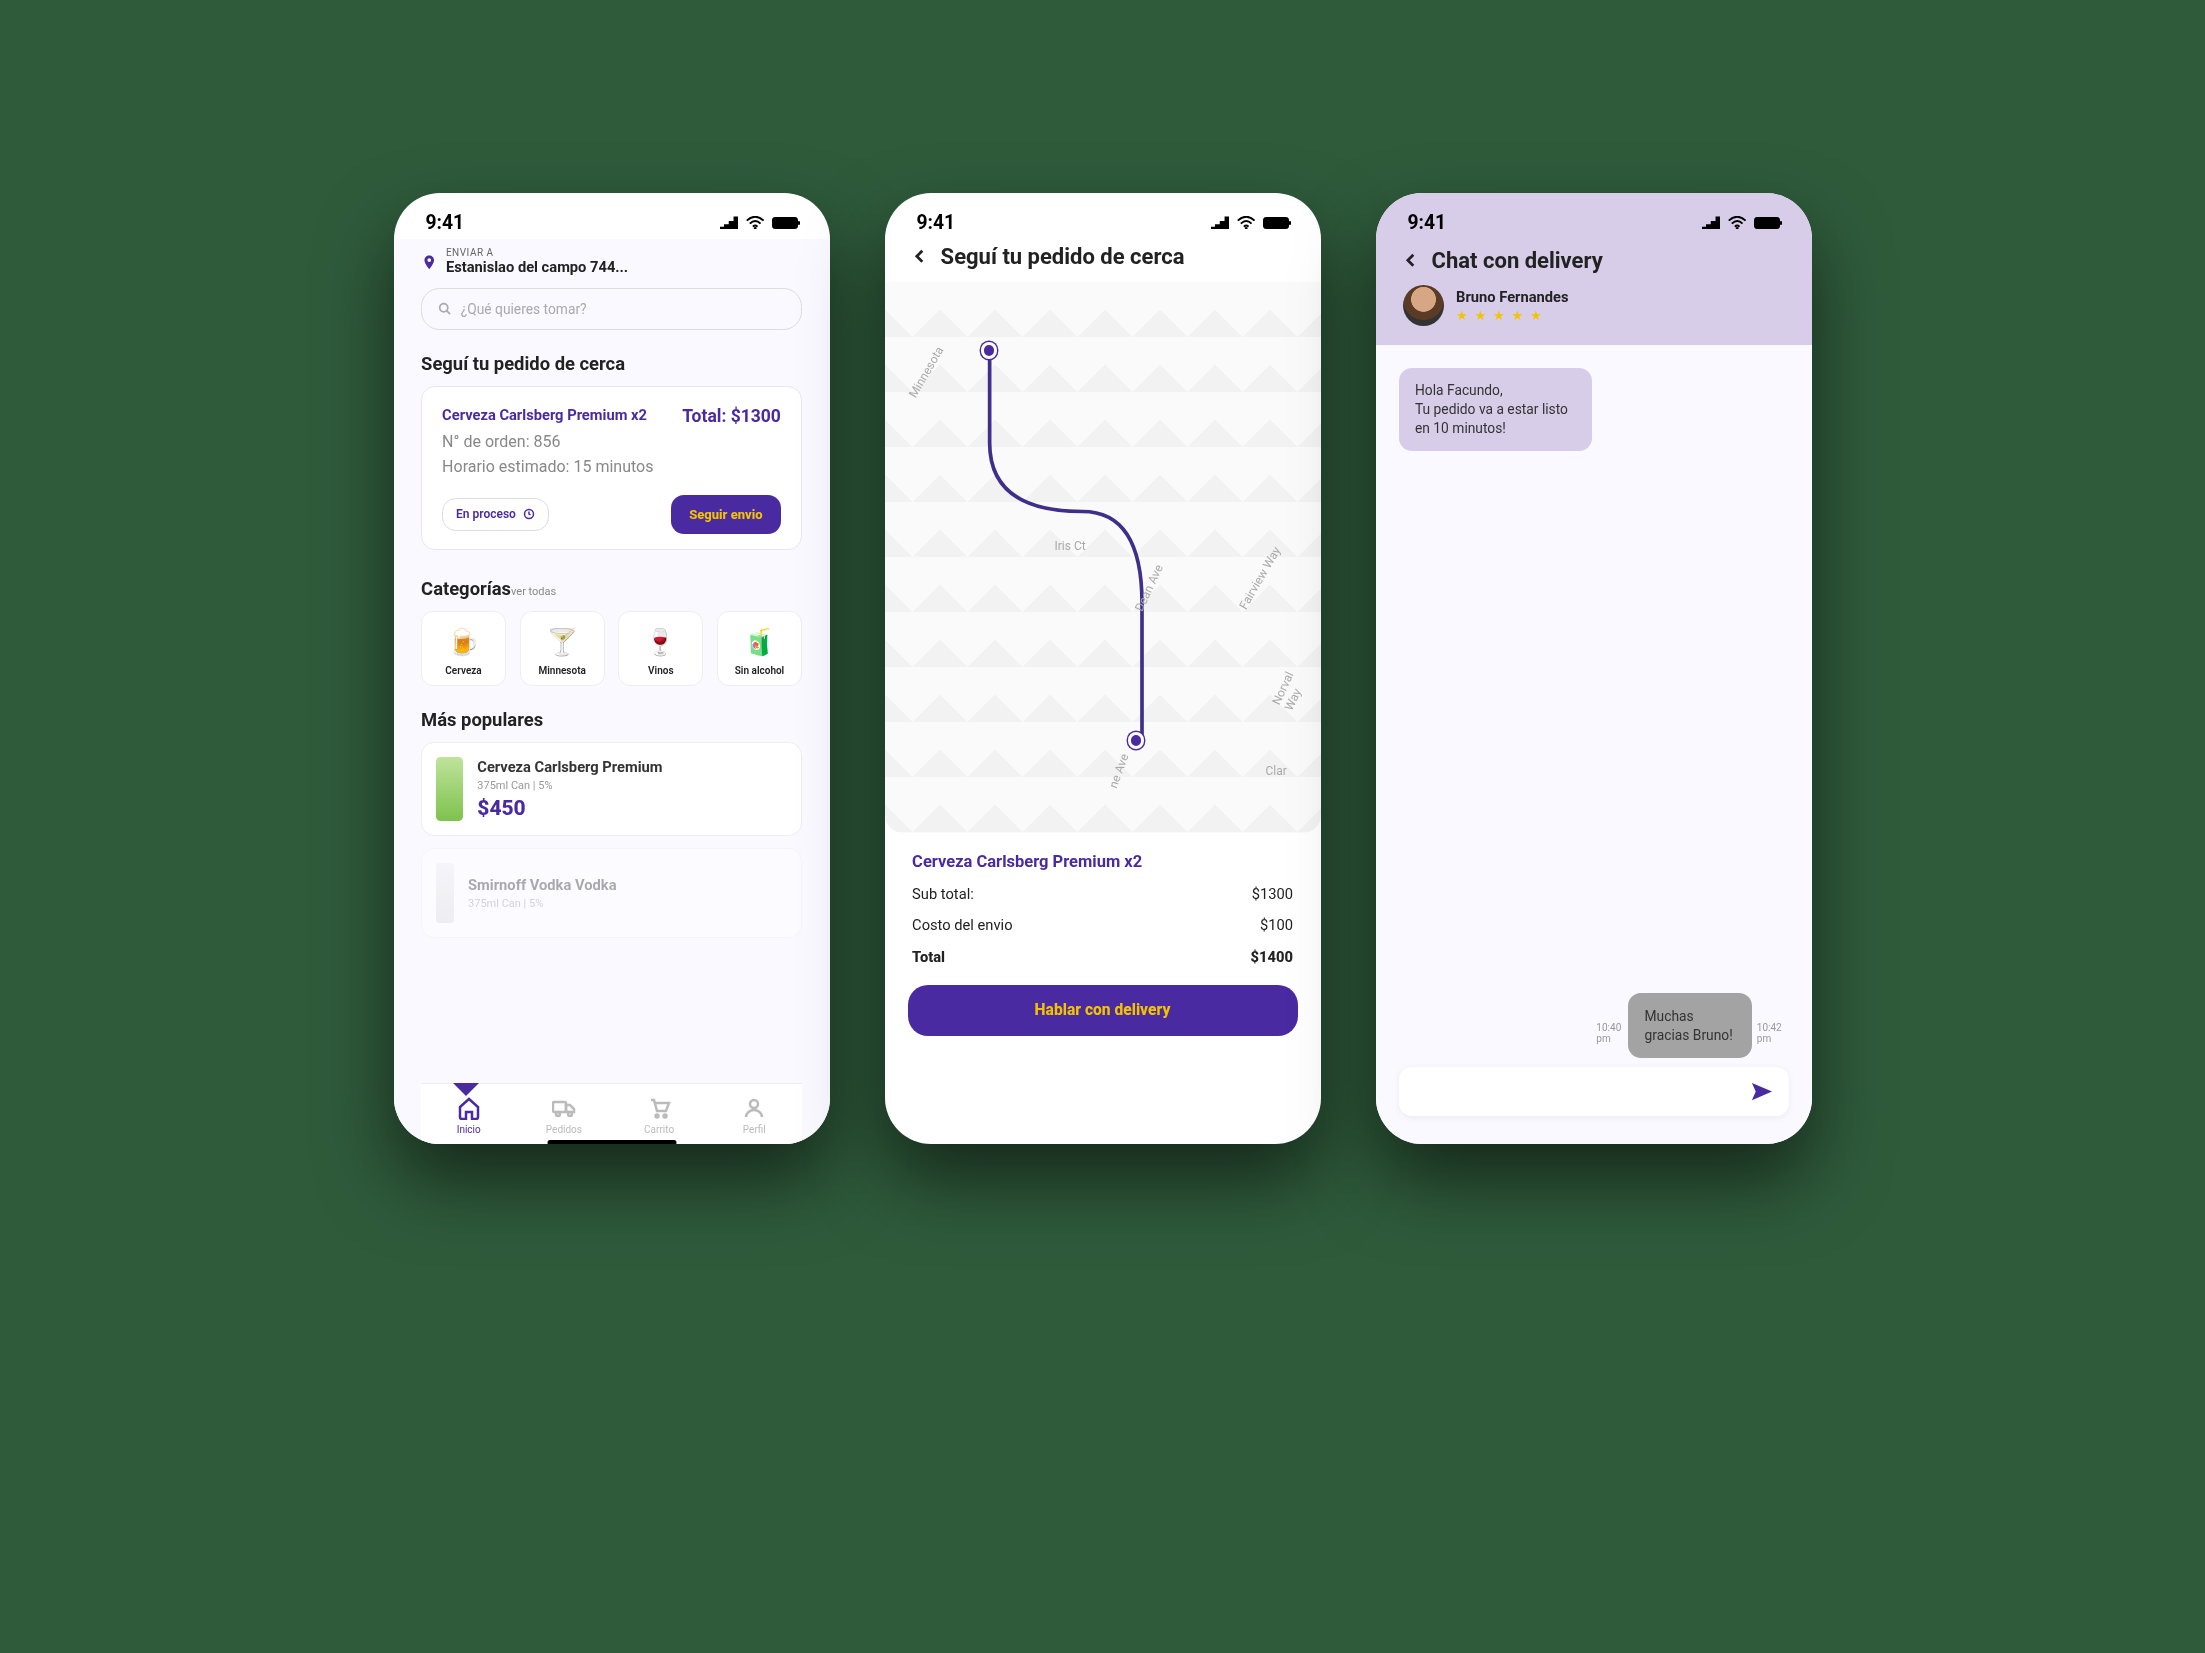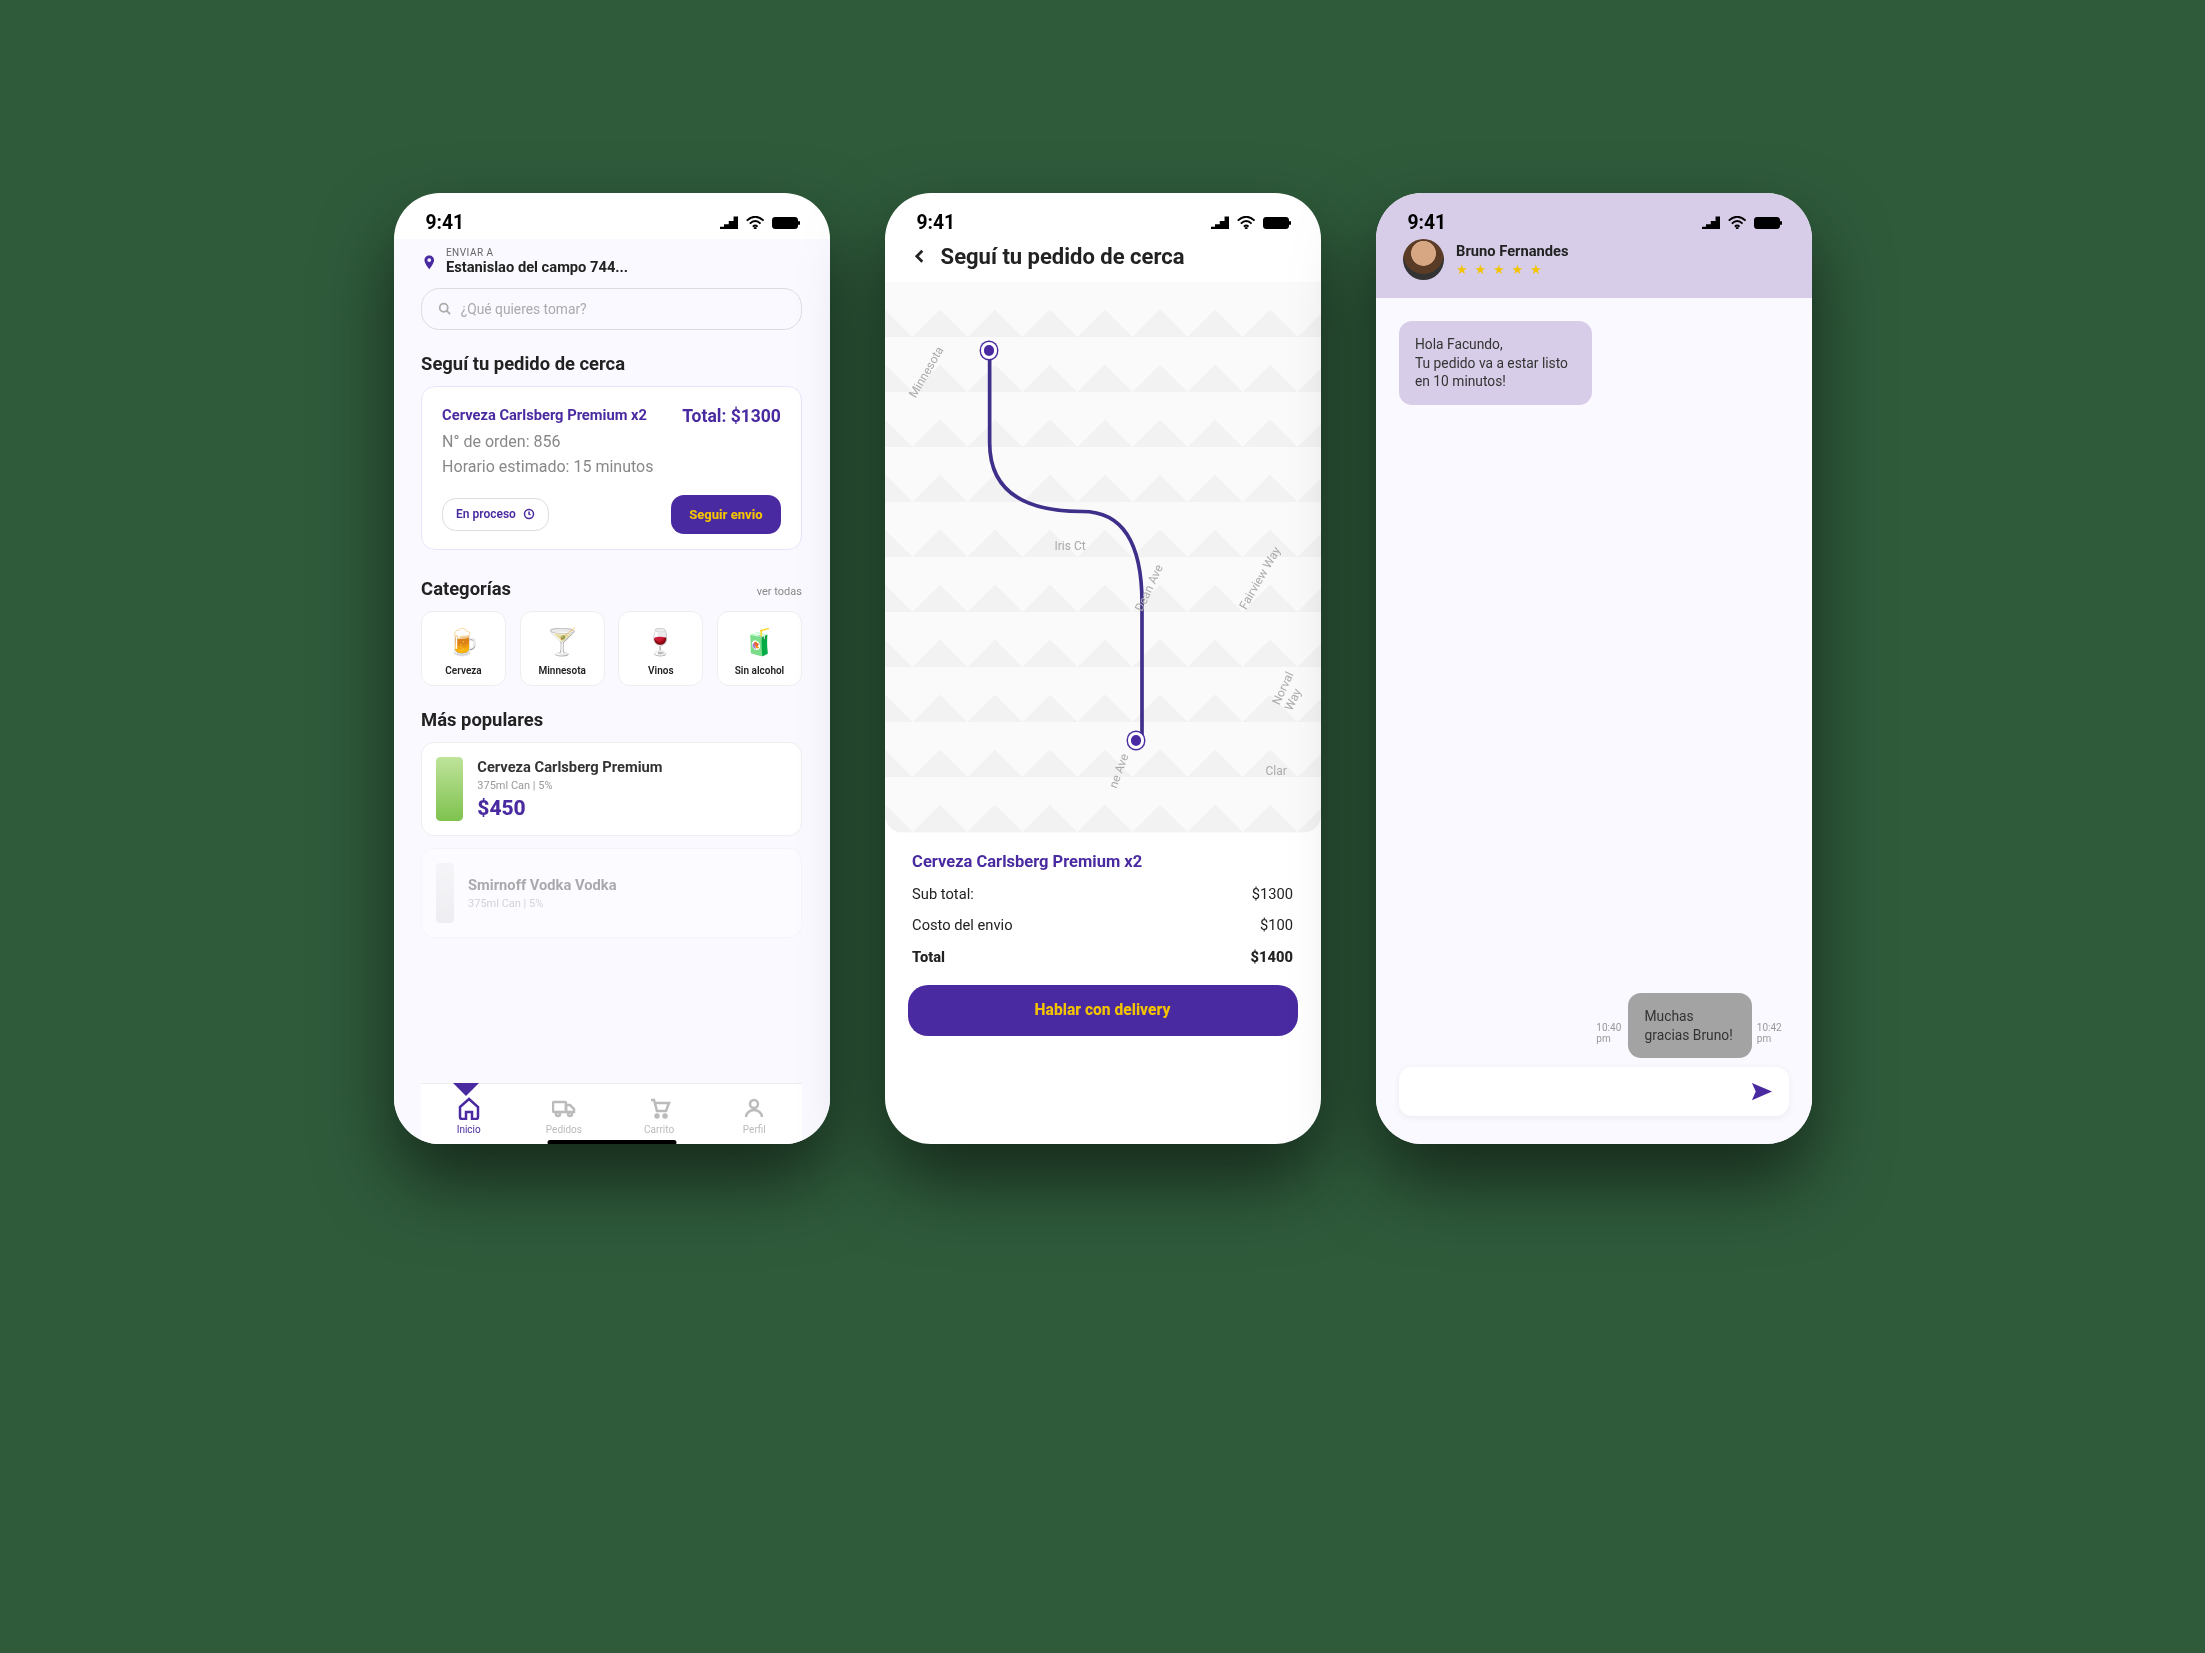--- a/index.html
+++ b/index.html
@@ -77,21 +77,21 @@
   .clock svg { width:100%; height:100%; stroke:#4a2aa0; fill:none; stroke-width:3;}
   .follow-btn {
     background:#4a2aa0;
     color:#f3c300;
     font-weight:800;
     font-size:13px;
     padding: 12px 18.4px;
     border-radius: 13px;
     border:none;
   }
-  .cats-row { display:flex; justify-content:space-between; align-items:baseline; margin-top:27.6px;}
+  .cats-row { display:flex; align-items:baseline; margin-top:27.6px;}
   .ver-todas { font-size: 11px; color:#888; text-decoration:none;}
   .cat-grid { display:flex; gap: 13.8px; margin-top: 12px;}
   .cat {
     flex:1;
     background:#fff;
     border: 0.9px solid #eee;
     border-radius: 12px;
     display:flex; flex-direction:column; align-items:center;
     padding: 13.8px 4.6px 9.2px;
   }
@@ -399,20 +399,26 @@
             <path d="M1 6 Q12 -4 23 6 M5 10 Q12 3 19 10 M9 14 Q12 11 15 14" stroke="#000" stroke-width="2.5" fill="none"></path>
             <circle cx="12" cy="16" r="1.8" fill="#000"></circle>
           </svg>
       </span>
       <span class="battery"></span>
     </div>
   </div>
 
   <div class="body3">
     <div class="chat-header">
+      <div class="row1">
+        <span class="back"><svg viewBox="0 0 24 24">
+              <path d="M15 4l-8 8 8 8"></path>
+            </svg></span>
+        <div class="title">Chat con delivery</div>
+      </div>
       <div class="driver">
         <div class="avatar"></div>
         <div class="driver-info">
           <div class="dname">Bruno Fernandes</div>
           <div class="stars">★ ★ ★ ★ ★</div>
         </div>
       </div>
     </div>
 
     <div class="chat">

